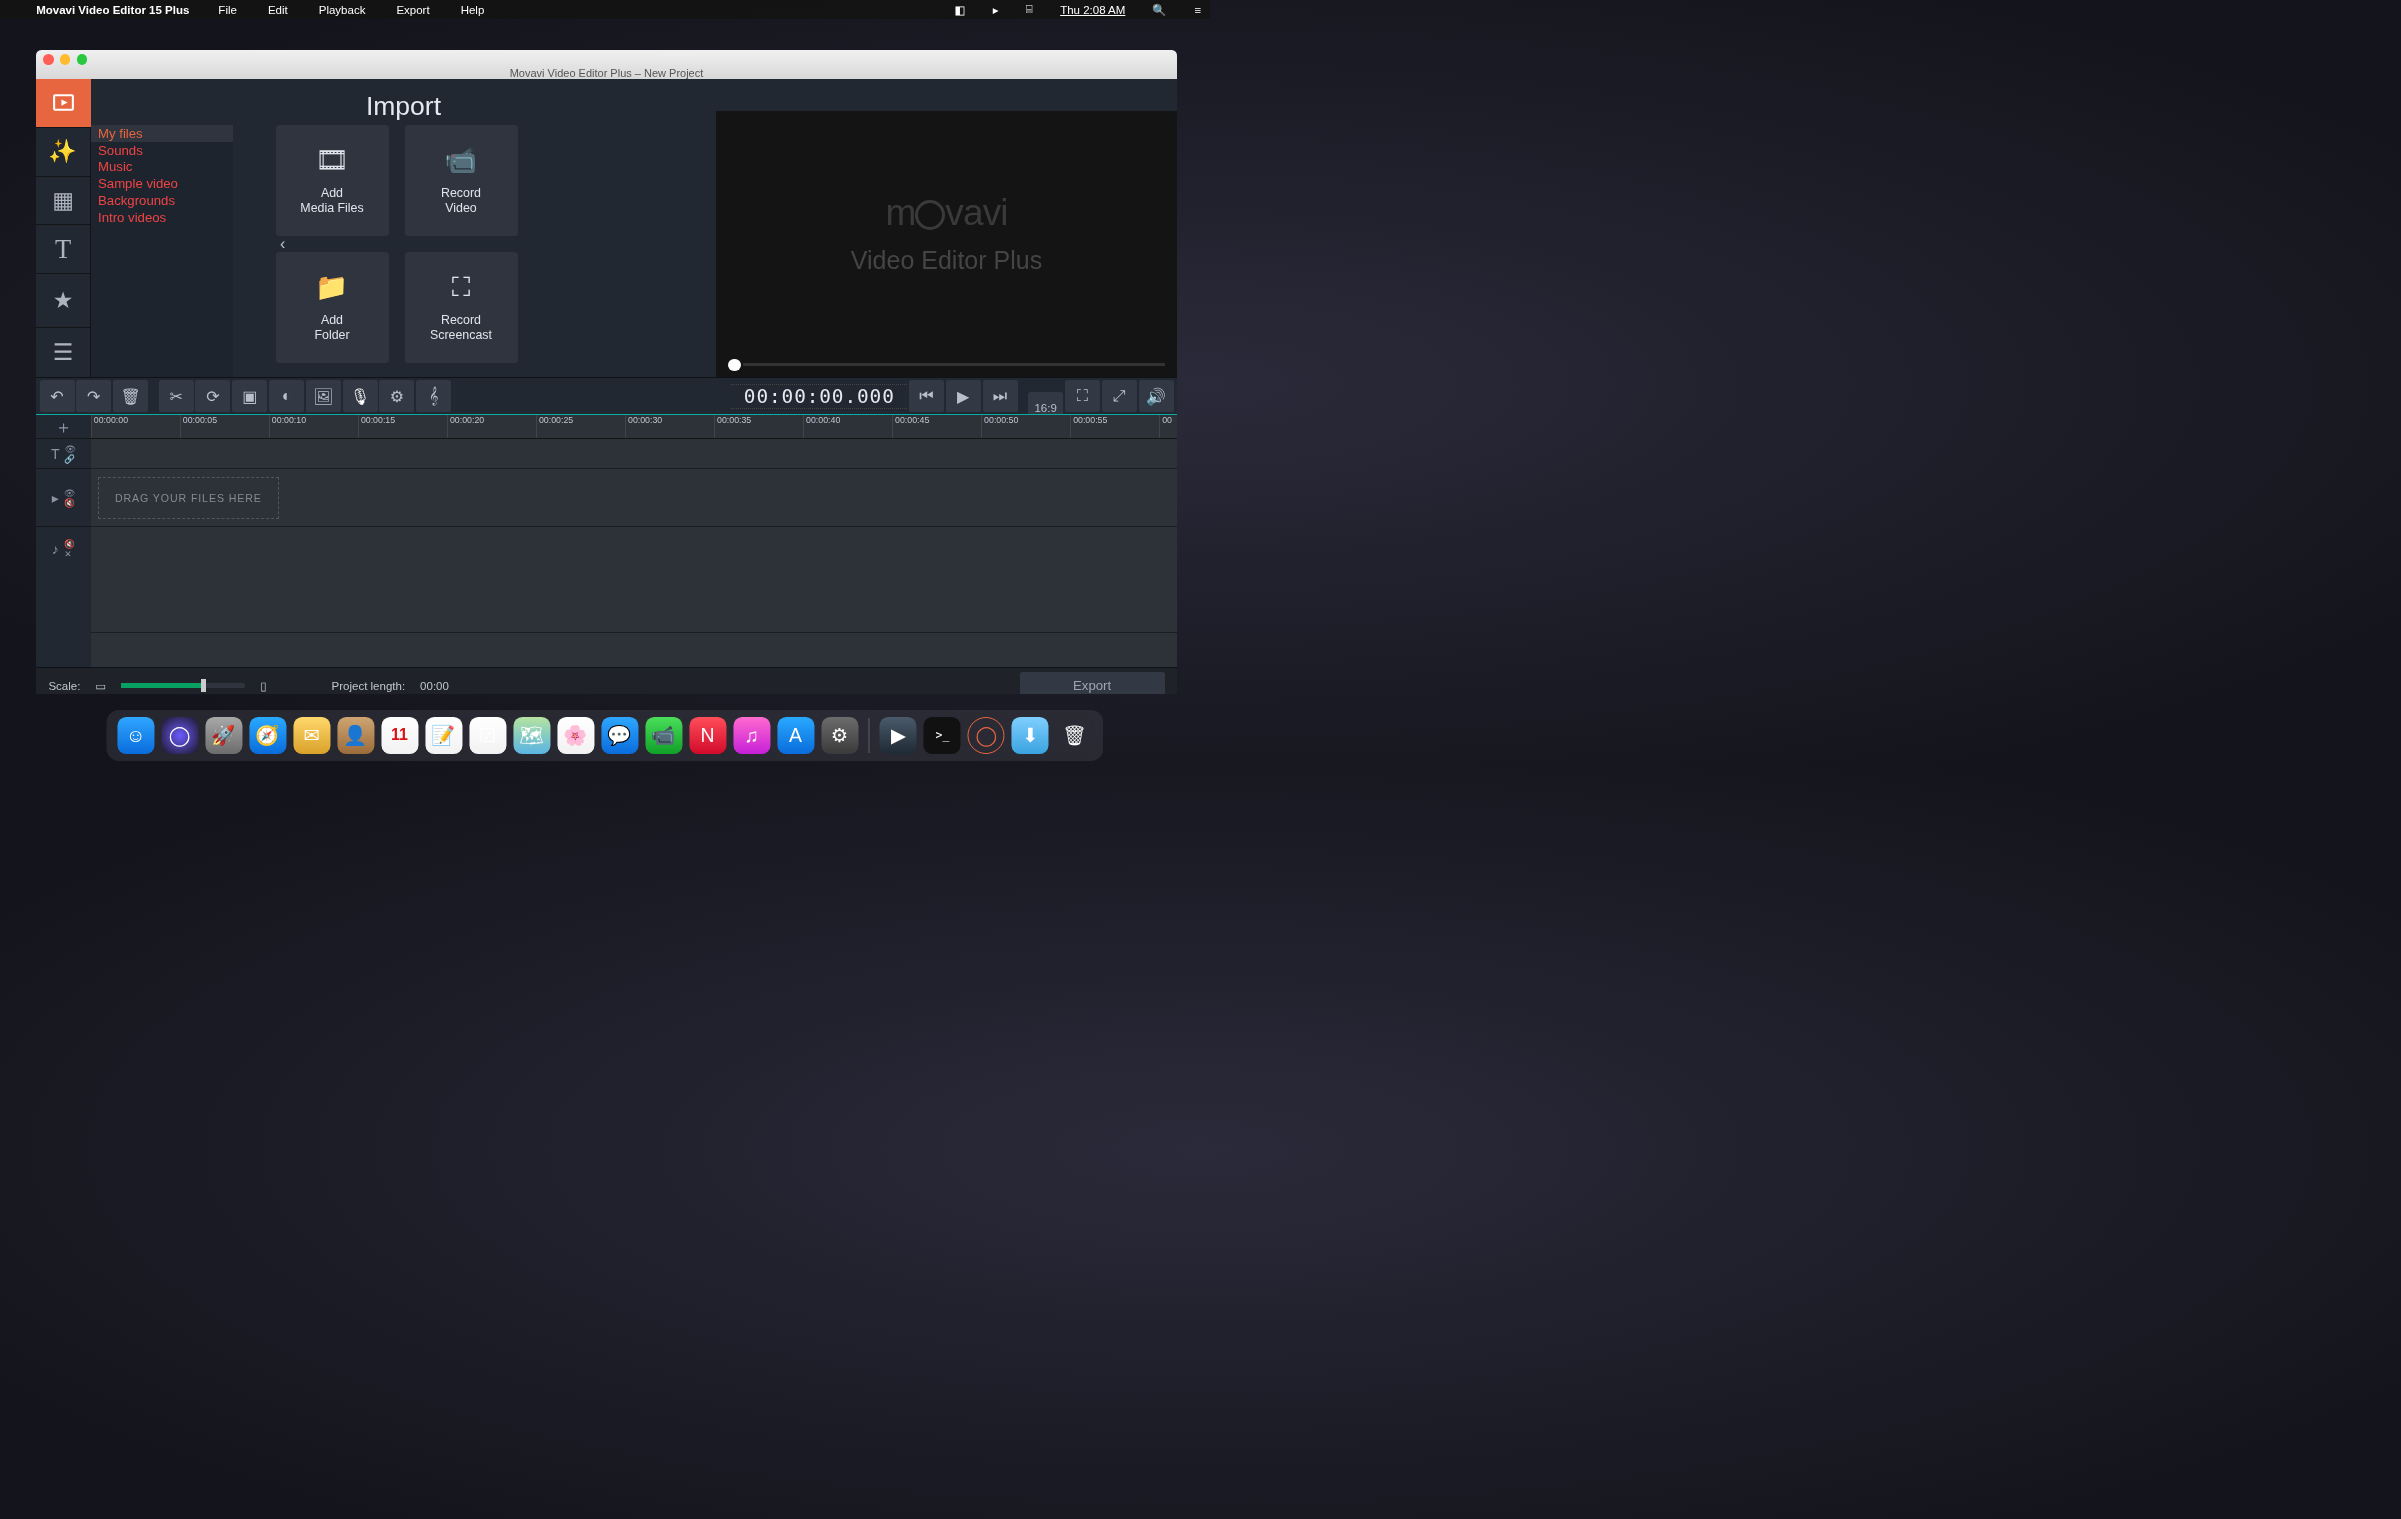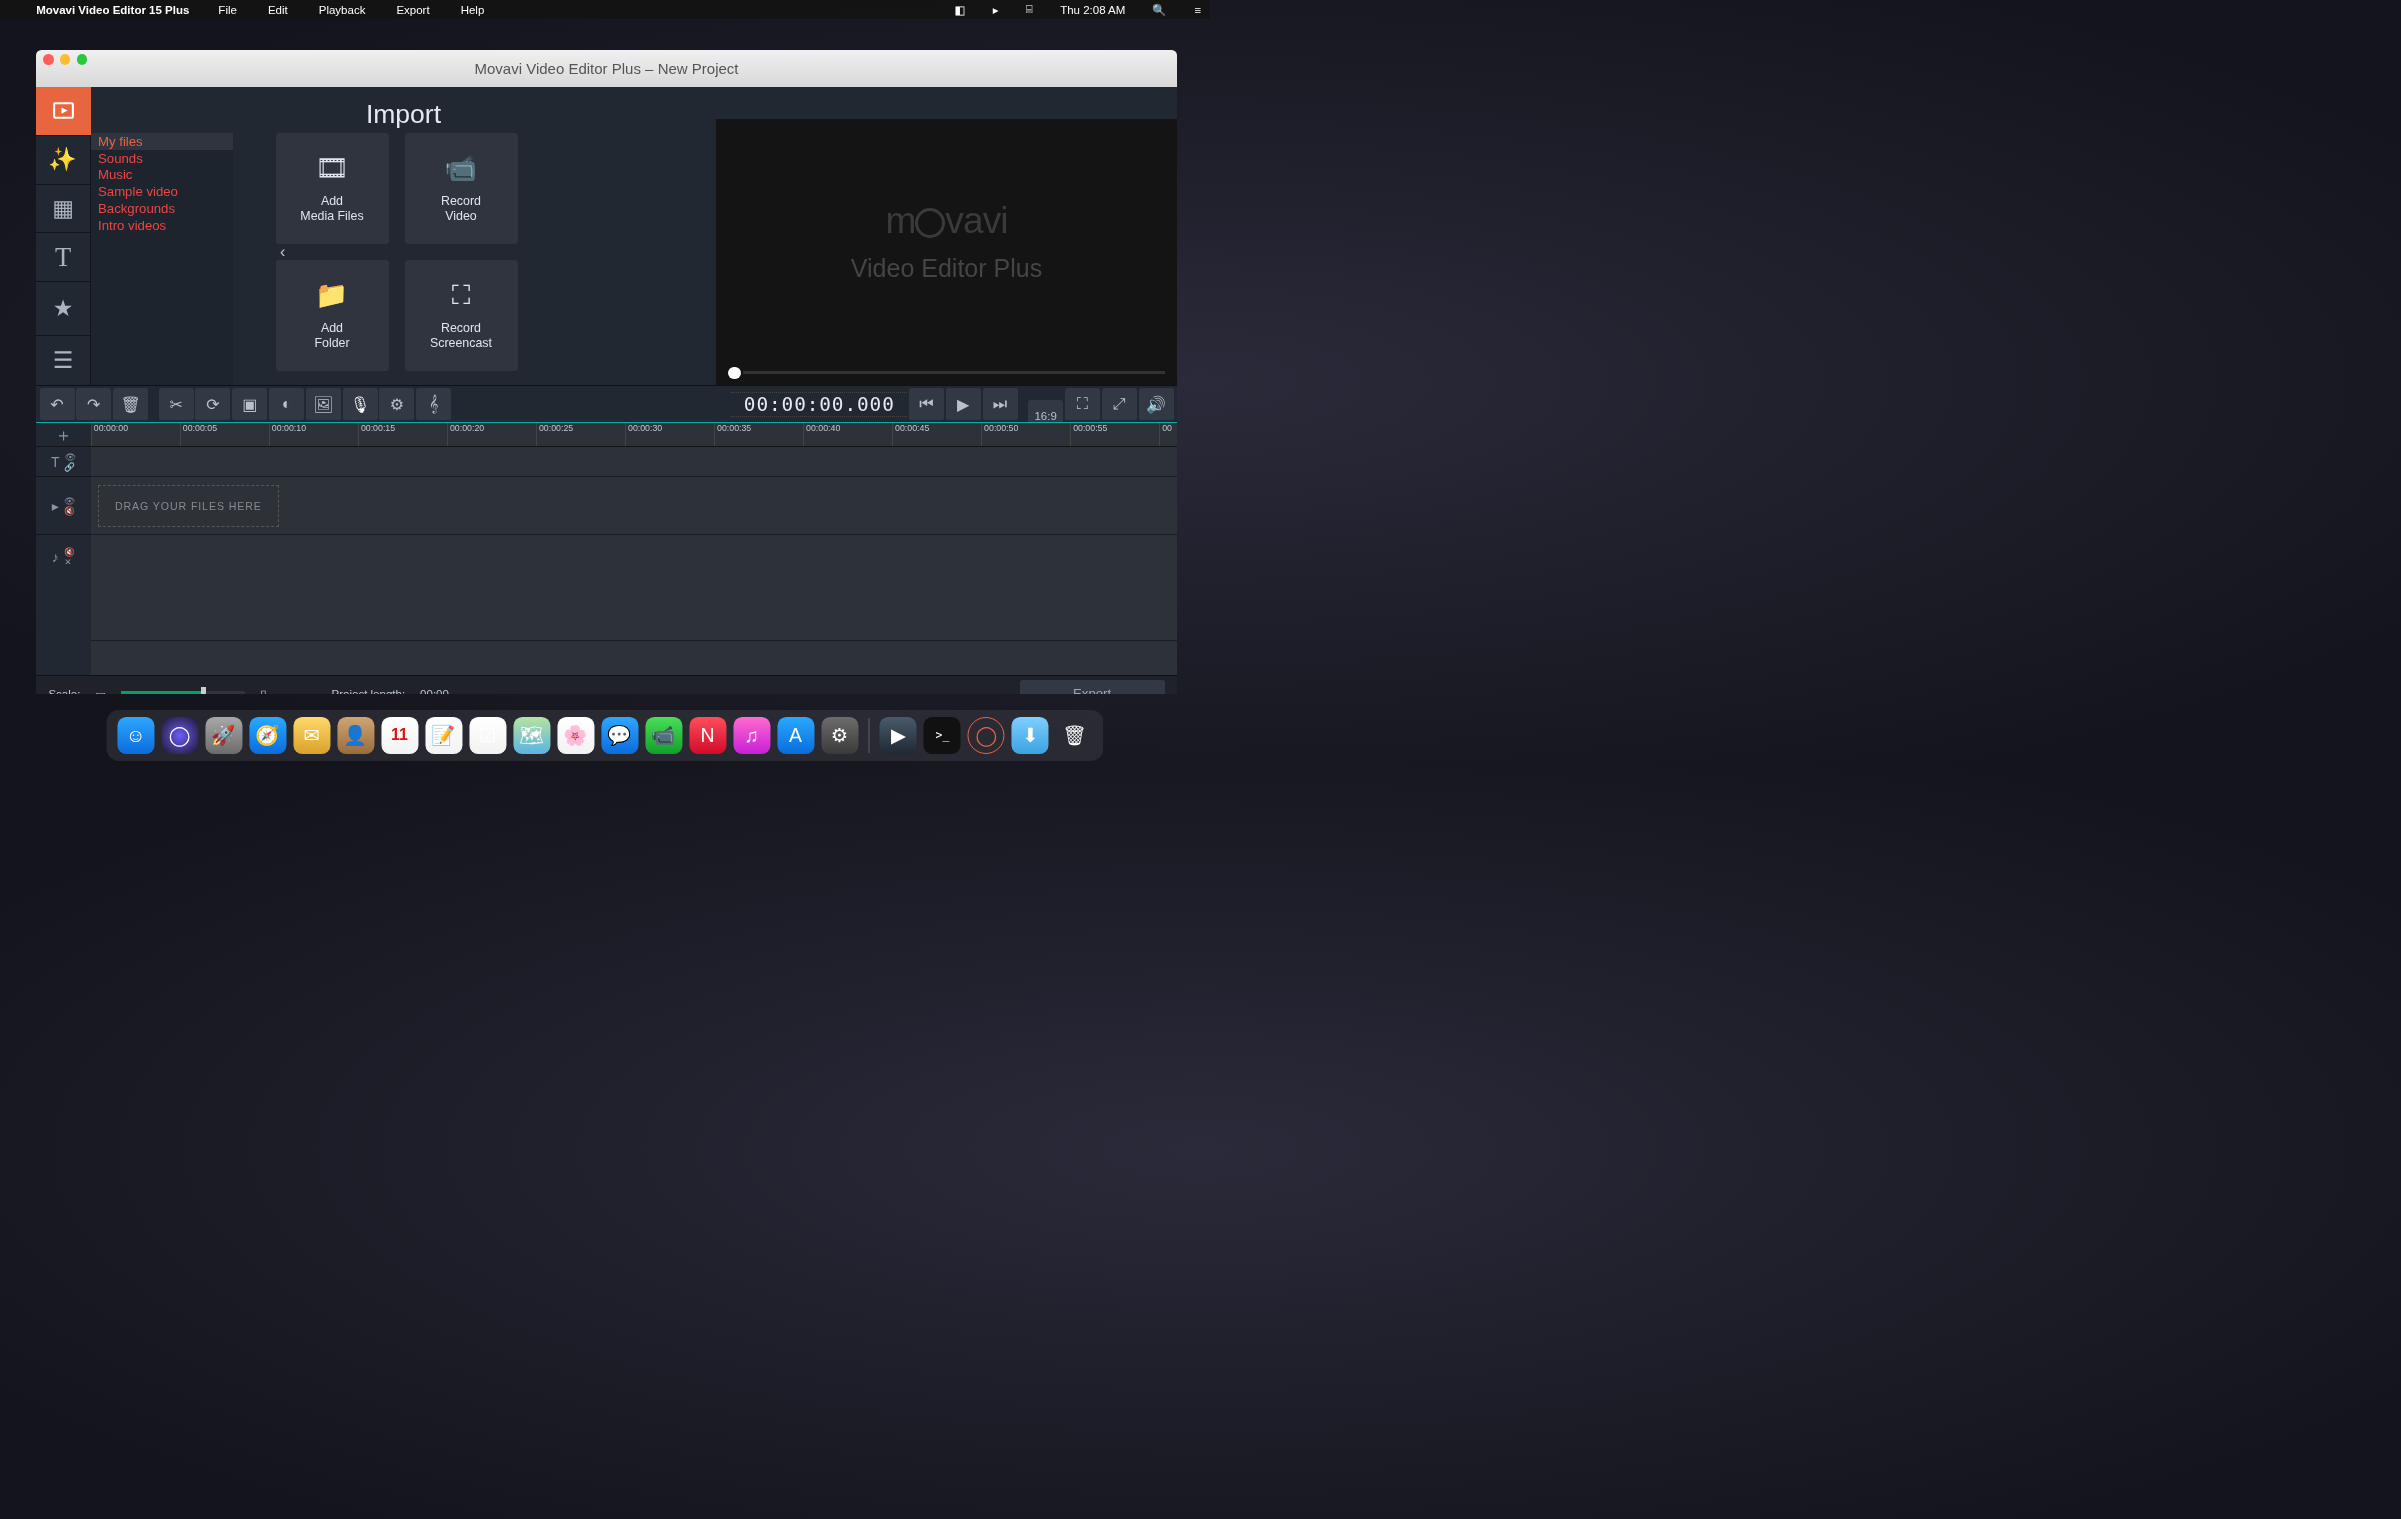--- a/index.html
+++ b/index.html
@@ -5,25 +5,25 @@
 * { margin: 0; padding: 0; box-sizing: border-box; font-family: -apple-system, "Helvetica Neue", Arial, sans-serif; }
 body { width: 1210px; height: 766px; background: radial-gradient(ellipse at center, #2a2a3a 0%, #14141c 85%); position: relative; overflow: hidden; }
 
 
 .menubar { height: 19.4px; background: rgba(20,20,20,0.96); display: flex; align-items: center; padding: 0 8.8px; color: #fff; font-size: 11.5px; position: relative; z-index: 50; gap: 15px; }
 .menubar .apple { font-size: 13.2px; margin-right: 12.4px; }
 .menubar .app-name { font-weight: 700; margin-right: 14px; }
 .menubar .menu-item { margin-right: 16px; cursor: default; }
 .menubar .spacer { flex: 1; }
 .menubar .status-icon { margin-left: 12.4px; font-size: 11.5px; }
-.menubar .clock { margin-left: 12.4px; }
+.menubar .clock { margin-left: 12.4px; text-decoration: underline; }
 
 
 .window { position: absolute; left: 36px; top: 50px; width: 1141px; height: 644px; background: #171a20; border-radius: 5.3px 5.3px 1.8px 1.8px; overflow: hidden; }
-.titlebar { height: 37px; background: linear-gradient(#f0f0f0,#d8d8d8); display: flex; align-items: center; justify-content: center; font-size: 15px; color: #555; position: relative; }
+.titlebar { height: 29px; background: linear-gradient(#f0f0f0,#d8d8d8); display: flex; align-items: flex-end; justify-content: center; font-size: 11px; color: #555; position: relative; }
 .traffic { position: absolute; left: 7px; top: 4.4px; display: flex; gap: 6.2px; }
 .traffic .dot { width: 10.6px; height: 10.6px; border-radius: 50%; }
 .dot.red { background:#ff5f57; } .dot.yellow{background:#febc2e;} .dot.green{background:#28c840;}
 
 .app-body { display: flex; height: calc(100% - 19.4px); flex-direction: column; background:#212832; }
 .upper { display:flex; height: 298px; }
 .left-toolbar { width: 55px; background:#212832; border-right:0.9px solid #121418; display:flex; flex-direction:column; align-items:center; }
 .left-toolbar .tb { width:55px; height:56px; display:flex; align-items:center; justify-content:center; color:#aeb3c0; font-size:23px; cursor:pointer; border-bottom:0.9px solid #121418;}
 .left-toolbar .tb.active { background:#e7663f; color:#fff; }
 .left-toolbar .tb.circle { border:1.8px solid #95a0ab; border-radius:50%; width:32px; height:32px; margin:10.6px 0;}

